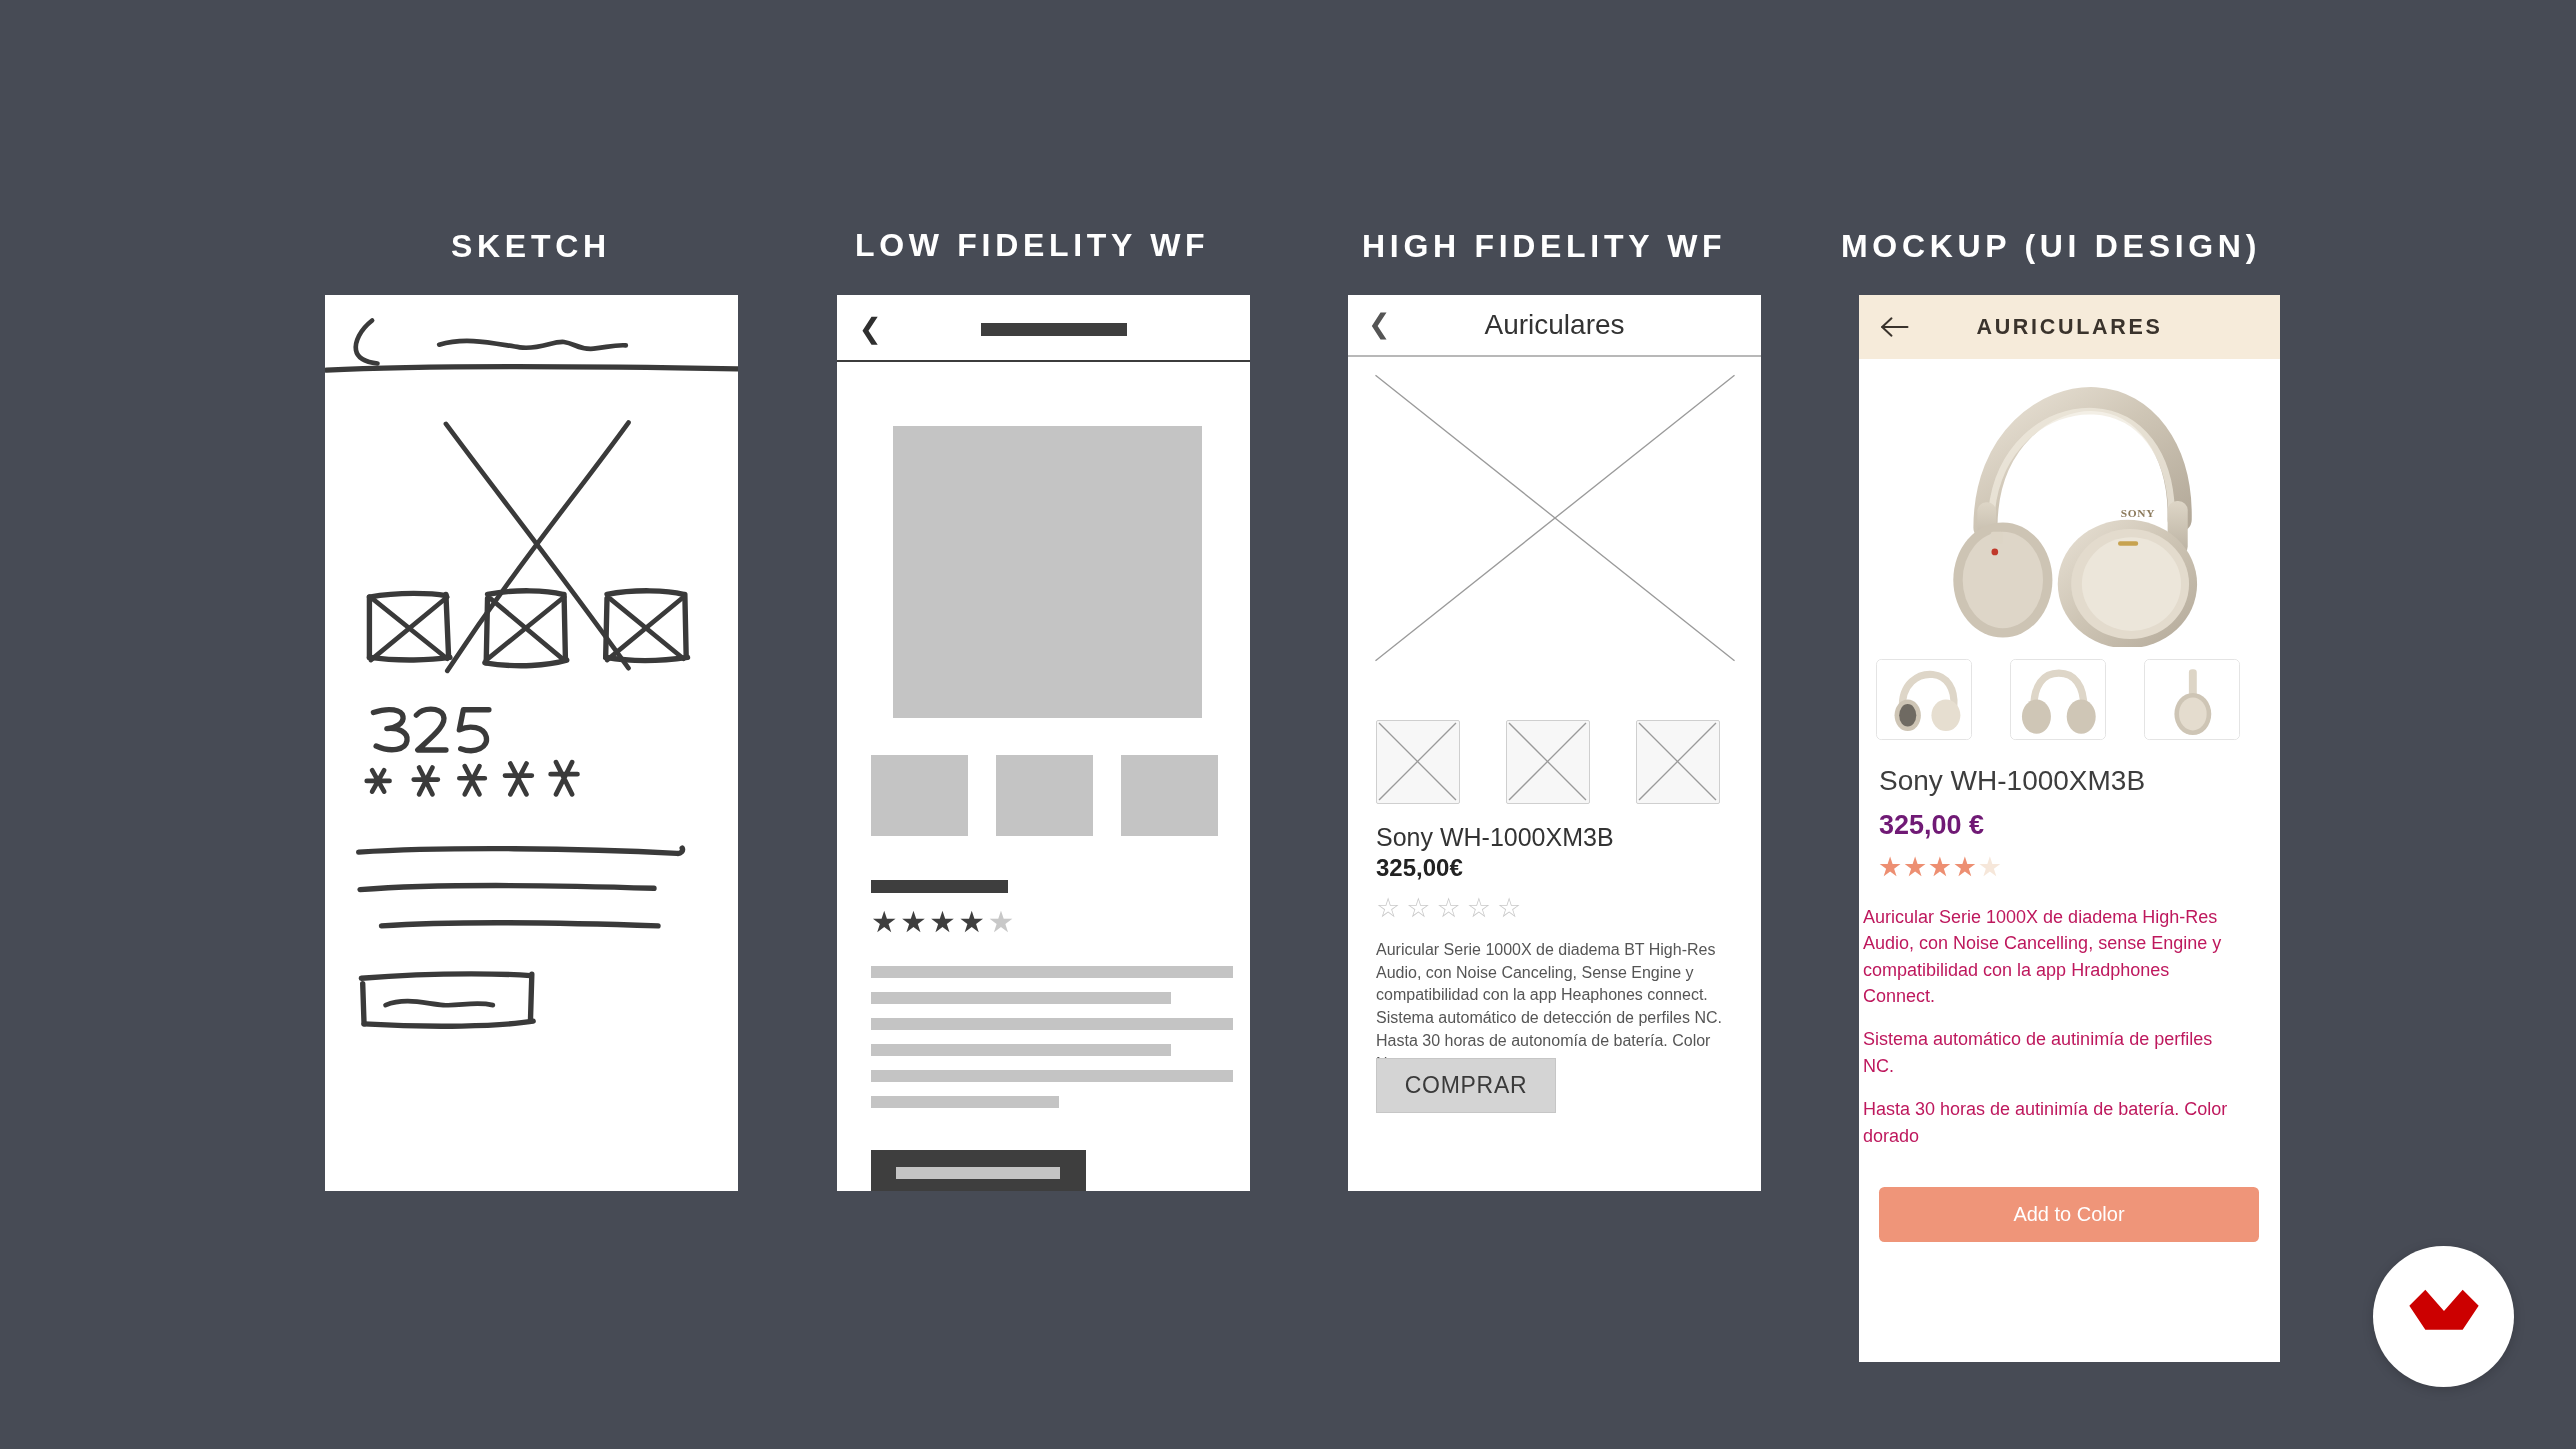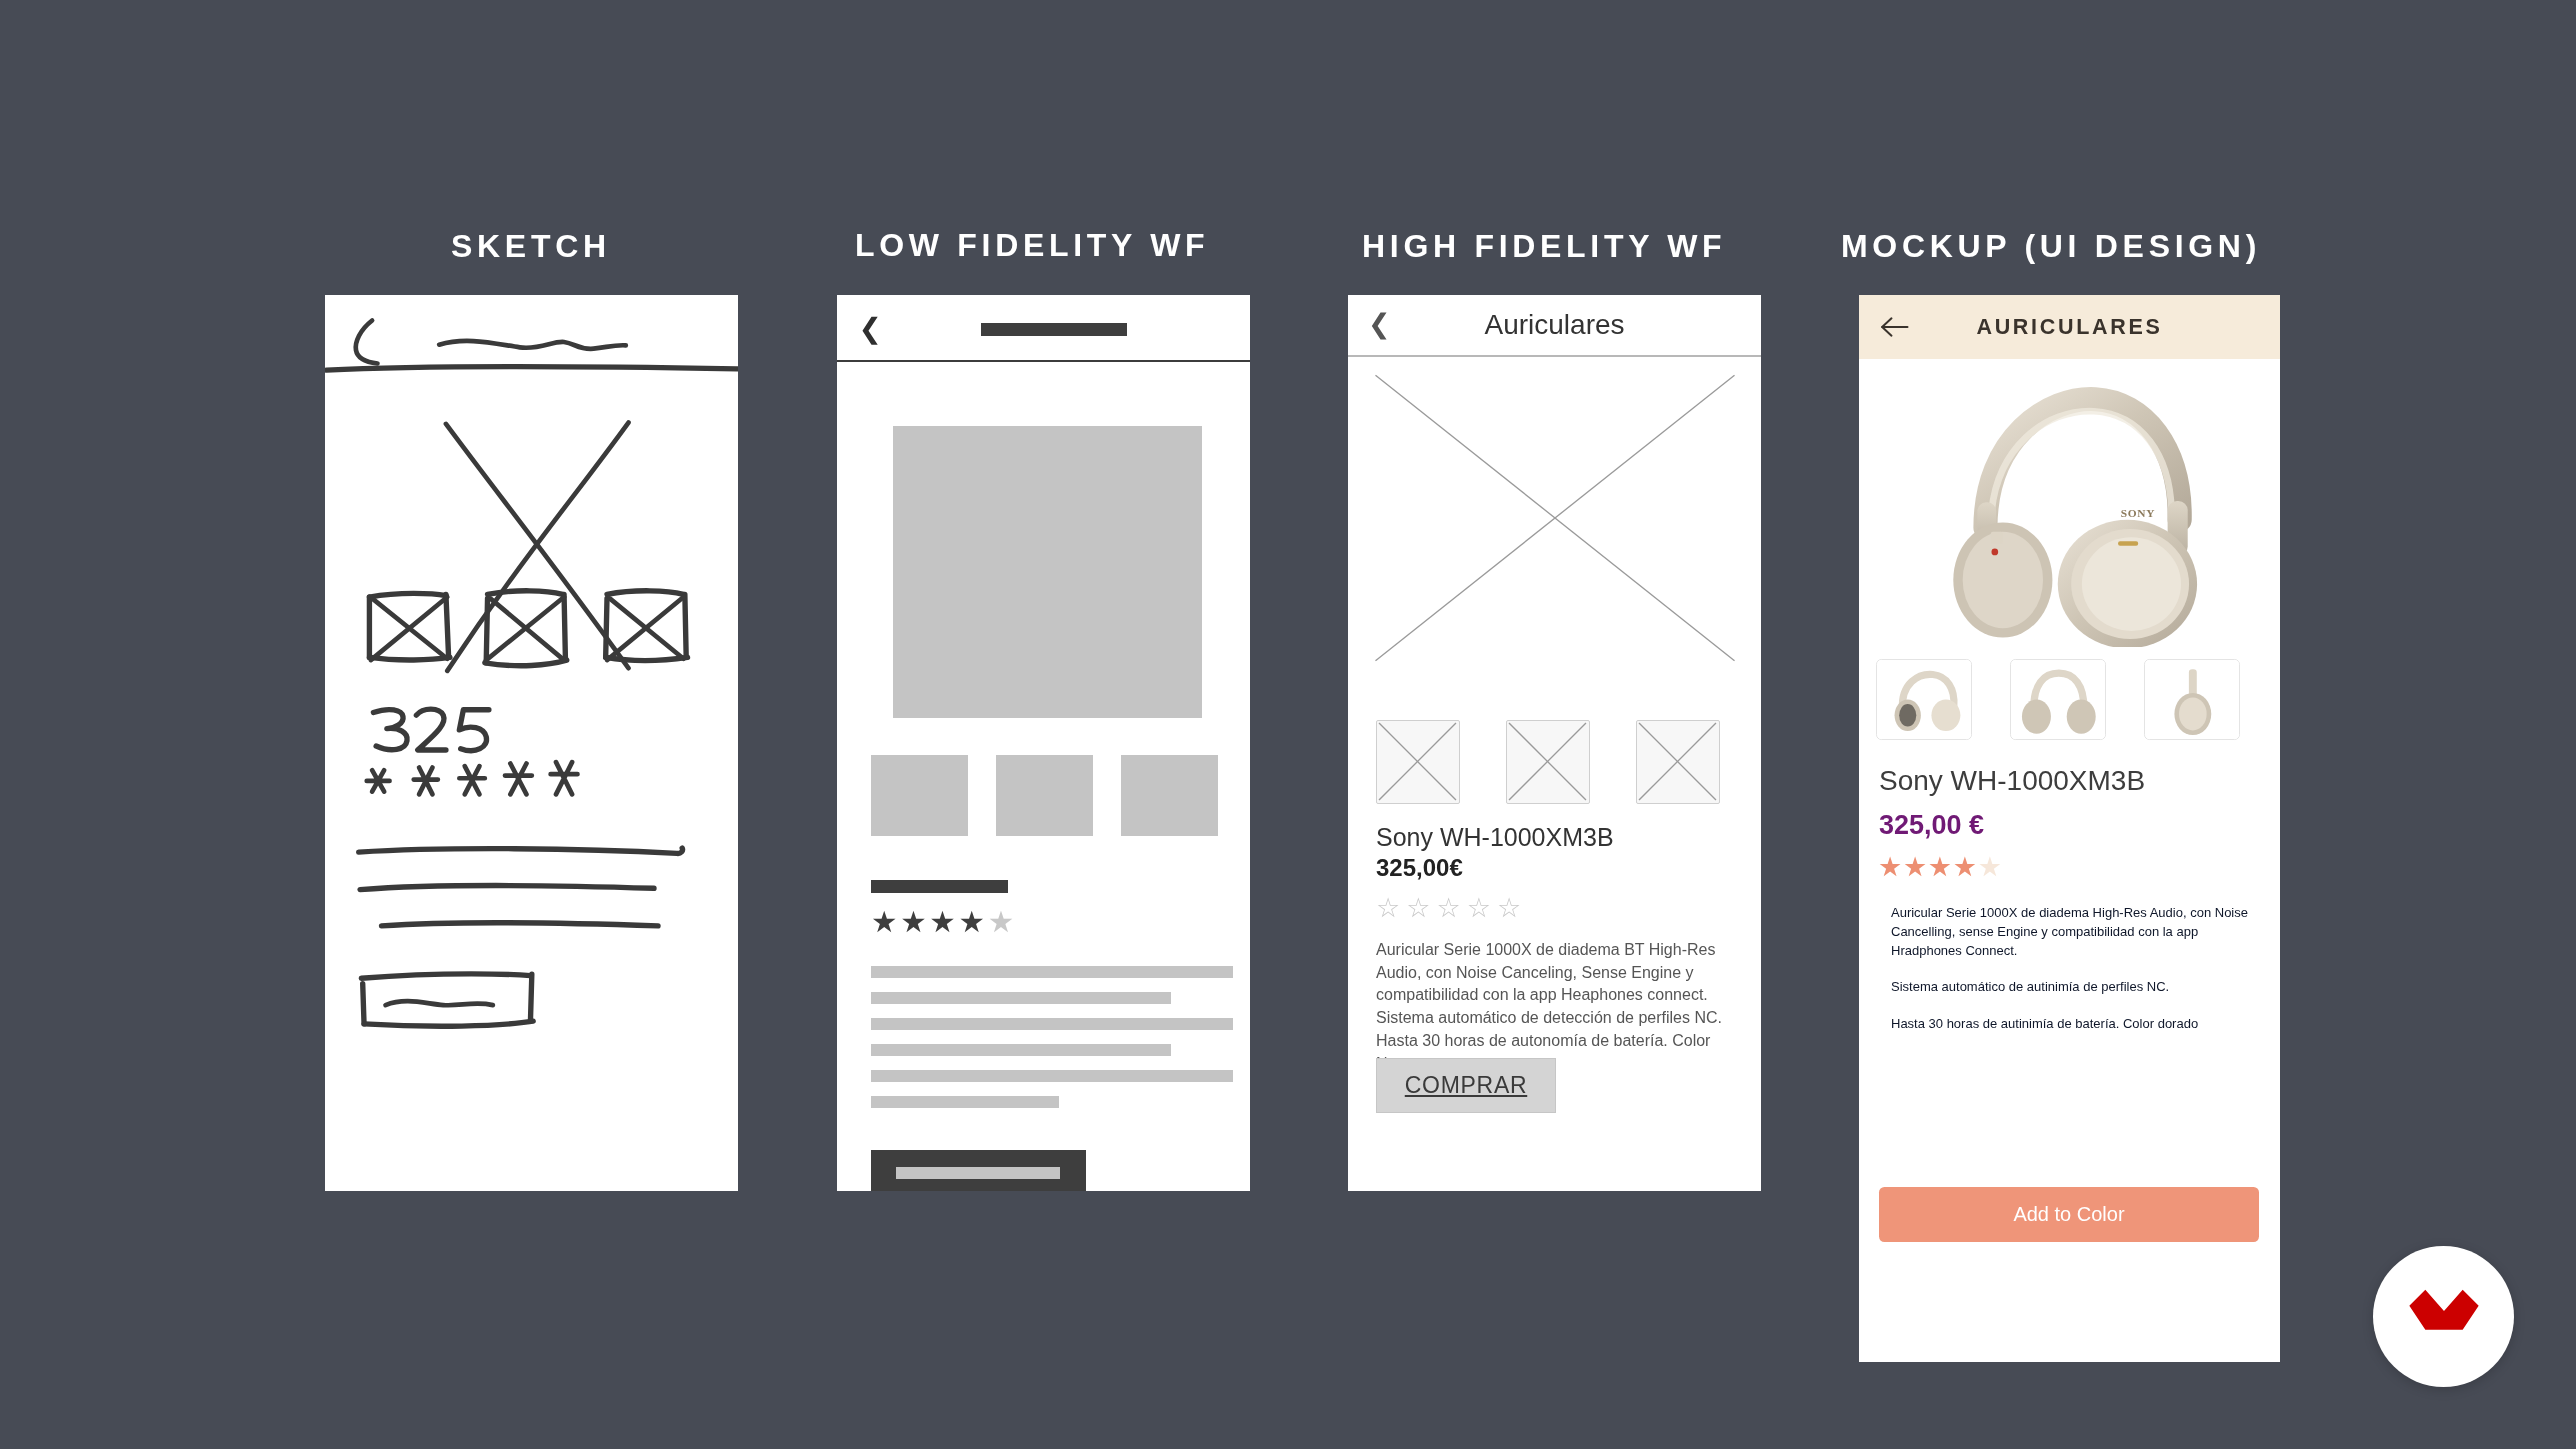--- a/index.html
+++ b/index.html
@@ -113,21 +113,21 @@
     font-size:27px; letter-spacing:6px; color:#c9c9c9; line-height:27px;
   }
   .hf-desc{
     position:absolute; left:28px; top:644px; width:366px;
     font-size:16px; line-height:1.42; color:#555;
   }
   .hf-buy{
     position:absolute; left:28px; top:763px; width:180px; height:55px;
     background:#d4d4d4; border:0.7px solid #c6c6c6;
     display:flex; align-items:center; justify-content:center;
-    font-size:23px; color:#3a3a3a; letter-spacing:0.7px;text-decoration:underline;
+    font-size:23px; color:#3a3a3a; letter-spacing:0.7px;
   }
 
   
   #panel-mock{ left:1859px; top:295px; width:421px; height:1067px; }
   .mk-appbar{
     position:absolute; left:0; top:0; width:421px; height:64px;
     background:#f6ebda; display:flex; align-items:center; justify-content:center;
   }
   .mk-back{
     position:absolute; left:19px; top:16px; width:35px; height:32px;
@@ -154,22 +154,22 @@
     position:absolute; left:20px; top:515px;
     font-size:27px; color:#701a75; font-weight:700;
   }
   .mk-stars{
     position:absolute; left:19px; top:559px;
     font-size:27px; letter-spacing:0.7px; line-height:27px;
   }
   .mk-stars .on{ color:#ed8f72; }
   .mk-stars .off{ color:#f6e7da; }
   .mk-desc{
-    position:absolute; left:32px; top:609px; width:372px;
-    font-size:13px; line-height:1.46; color:#0f172a;
+    position:absolute; left:4px; top:609px; width:372px;
+    font-size:18px; line-height:1.46; color:#be185d;
   }
   .mk-desc p{ margin-bottom:17.4px; }
   .mk-cart{
     position:absolute; left:20px; top:892px; width:380px; height:55px;
     background:#ef9579; border-radius:5.4px;
     display:flex; align-items:center; justify-content:center;
     color:#ffffff; font-size:20px;
   }
 
   

